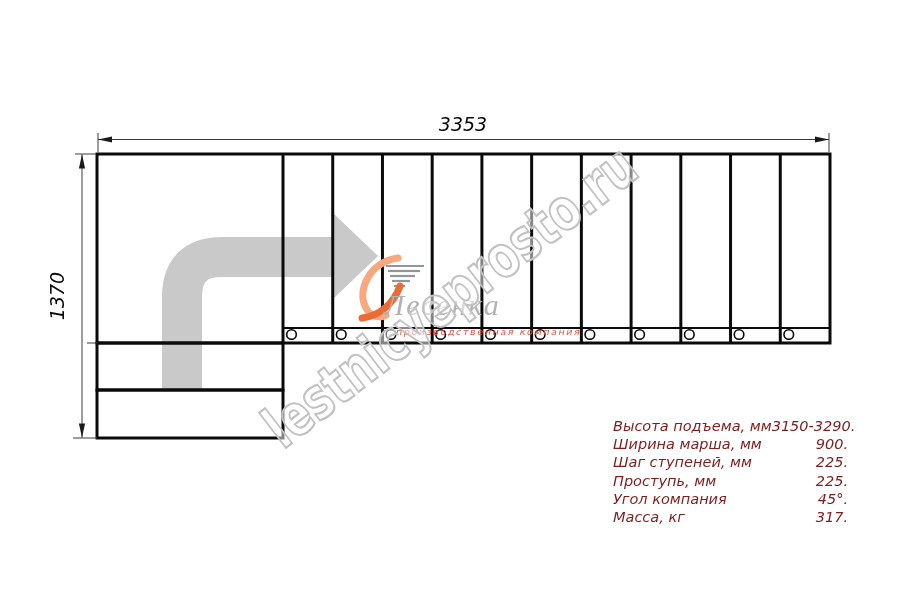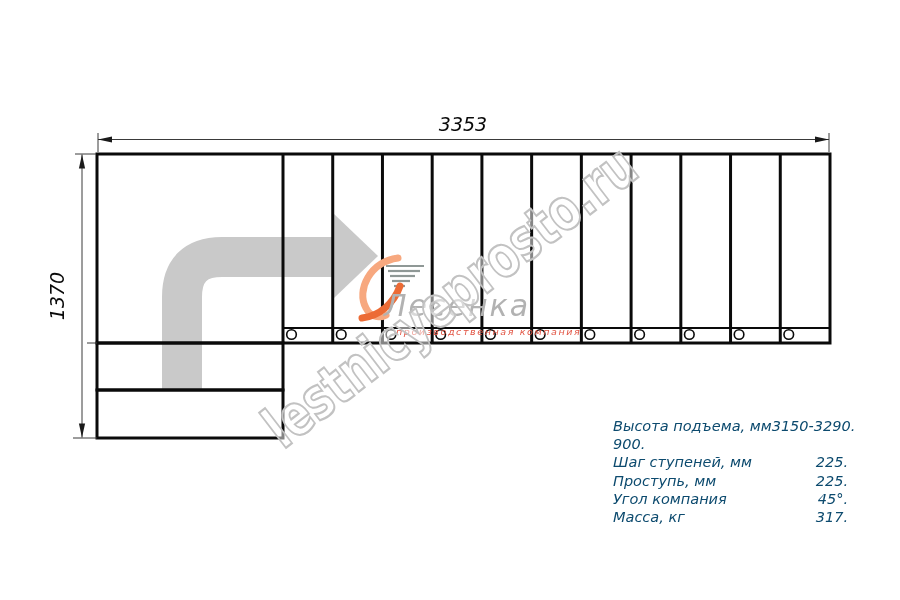--- a/index.html
+++ b/index.html
@@ -17,30 +17,30 @@
   .dim-arrow{fill:#1a1a1a;}
   .dim-text{
     font-family:"DejaVu Sans",sans-serif;font-style:italic;font-size:19px;fill:#0a0a0a;
   }
   .arrow-band{fill:none;stroke:#c9c9c9;stroke-width:40;}
   .arrow-head{fill:#c9c9c9;}
   
   #logo{position:absolute;left:348px;top:252px;width:220px;height:95px;}
   #logo-name{
     position:absolute;left:36px;top:36px;font-size:30px;color:#b2b2b2;
-    letter-spacing:2px;font-style:italic;white-space:nowrap;
+    letter-spacing:2px;font-style:italic;white-space:nowrap;font-family:Liberation Serif, serif;
   }
   #logo-caption{
     position:absolute;left:40px;top:74px;font-size:9.5px;color:#e25544;
     letter-spacing:1.6px;white-space:nowrap;font-style:italic;margin-left:8px;
   }
   
   #specs{
     position:absolute;left:613px;top:417px;width:235px;
-    font-style:italic;font-size:14.5px;color:#0c4a6e;line-height:18.2px;
+    font-style:italic;font-size:14.5px;color:#7f1d1d;line-height:18.2px;
   }
   .spec-row{display:flex;justify-content:space-between;}
   .spec-label{text-align:left;white-space:nowrap;}
   .spec-value{text-align:right;white-space:nowrap;}
   
   .wm-text{
     font-family:"DejaVu Sans",sans-serif;font-weight:bold;font-size:58px;
     fill:rgba(255,255,255,0.5);stroke:#c2c2c2;stroke-width:2.2px;
   }
 </style>
@@ -124,20 +124,21 @@
     <div id="logo-name">Лесенка</div>
     <div id="logo-caption">производственная компания</div>
   </div>
 
   <div id="specs">
     <div class="spec-row">
       <span class="spec-label">Высота подъема, мм</span>
       <span class="spec-value">3150-3290.</span>
     </div>
     <div class="spec-row">
+      <span class="spec-label">Ширина марша, мм</span>
       <span class="spec-value">900.</span>
     </div>
     <div class="spec-row">
       <span class="spec-label">Шаг ступеней, мм</span>
       <span class="spec-value">225.</span>
     </div>
     <div class="spec-row">
       <span class="spec-label">Проступь, мм</span>
       <span class="spec-value">225.</span>
     </div>

